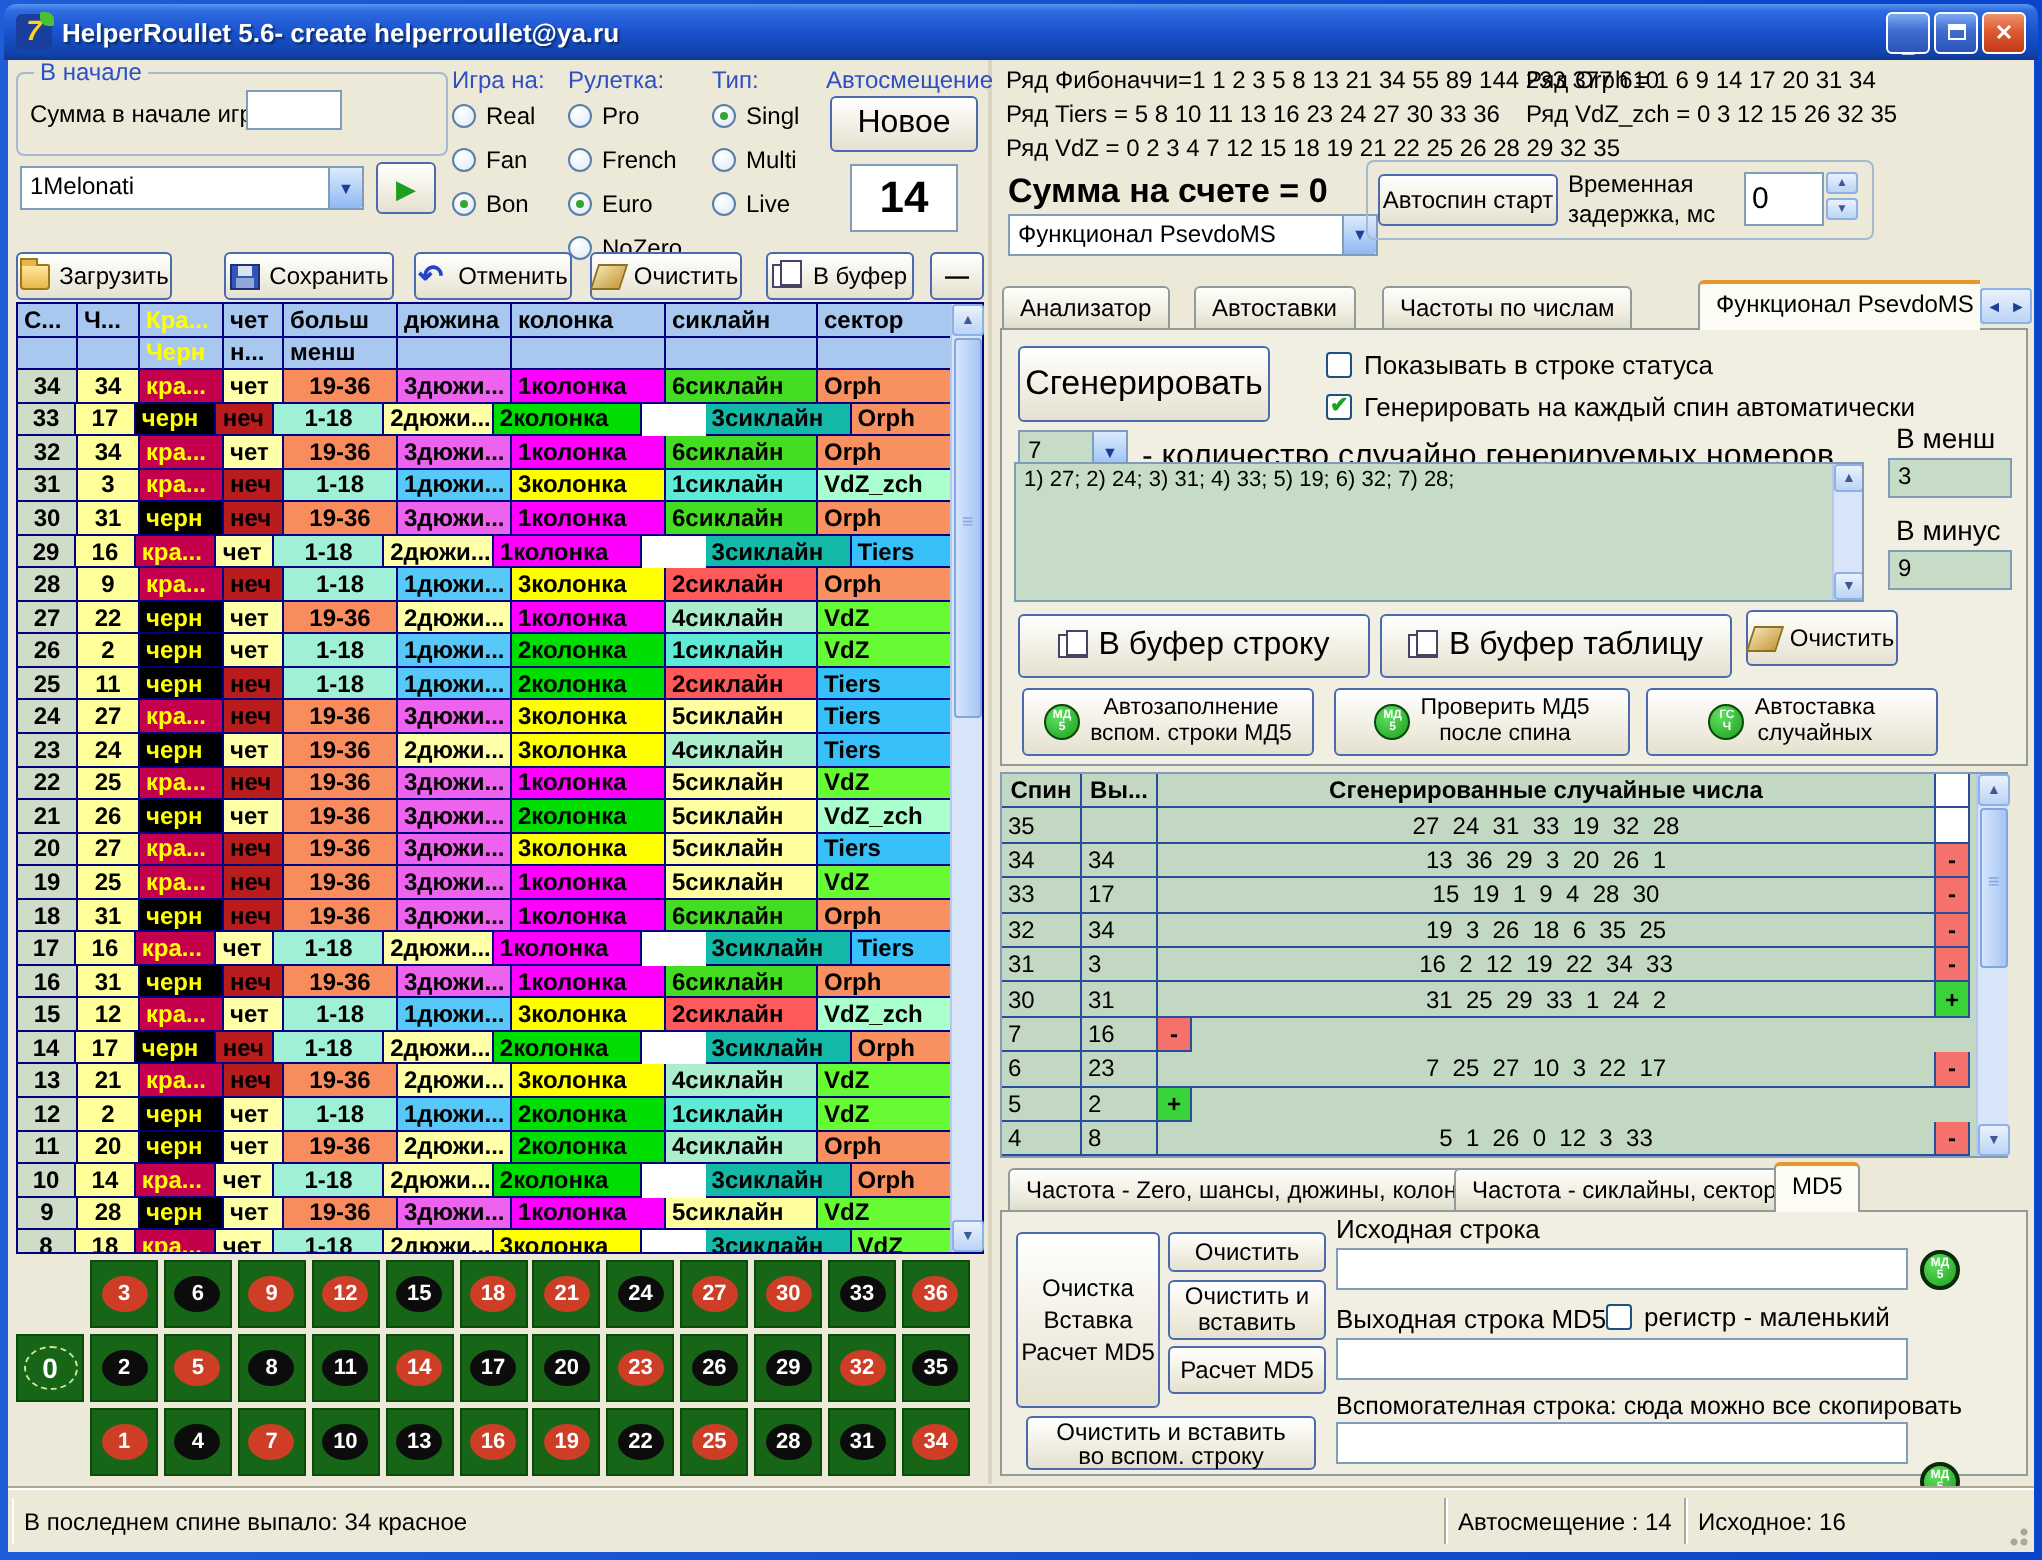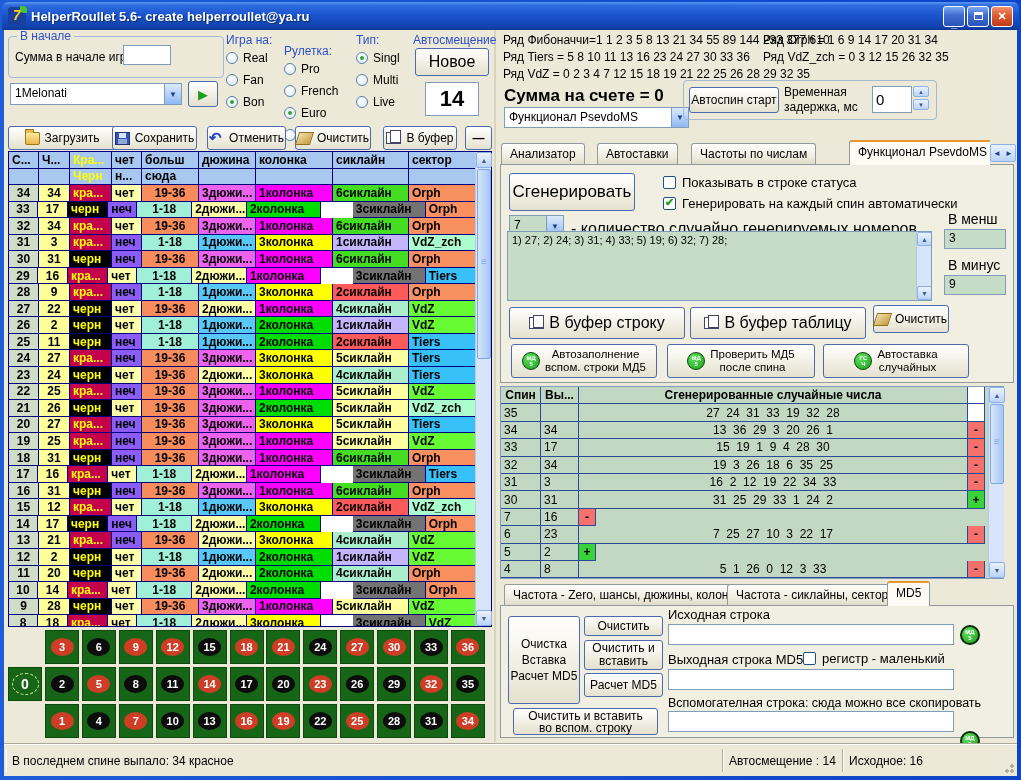--- a/index.html
+++ b/index.html
@@ -65,32 +65,32 @@
   .trow>div{border-right:1px solid #000080;border-bottom:1px solid #000080;font-size:12px;font-weight:bold;
     padding:0 3px;white-space:nowrap;overflow:hidden;display:flex;align-items:center;}
   .hrow>div{background:#A8C8F0;}
   .hrow{height:16.5px;}
   .ylw{color:#FFFF00;}
   .c-spin{background:#CFDCC8;justify-content:center;}
   .c-num{background:#FFFF99;justify-content:center;}
   .c-red{background:#C4004C;color:#FFFF00;}
   .c-black{background:#000;color:#FFFF00;}
   .c-even{background:#FFFFA8;}
-  .c-odd{background:#8b5cf6;}
+  .c-odd{background:#b91c1c;}
   .c-high{background:#F88C5C;justify-content:center;}
   .c-low{background:#A0F0D8;justify-content:center;}
   .c-d1{background:#58C8F8;}
   .c-d2{background:#FFFFA8;}
   .c-d3{background:#EE63EE;}
   .c-k1{background:#FF00FF;}
   .c-k2{background:#00DD00;}
   .c-k3{background:#FFFF00;}
-  .c-s1{background:#c4b5fd;}
+  .c-s1{background:#5eead4;}
   .c-s2{background:#FF5A5A;}
-  .c-s3{background:#737373;margin-left:32px;}
+  .c-s3{background:#14b8a6;margin-left:32px;}
   .c-s4{background:#AAEECC;}
   .c-s5{background:#FFFFA0;}
   .c-s6{background:#44DD22;}
   .c-orph{background:#F89060;}
   .c-tiers{background:#38C0F8;}
   .c-vdz{background:#66FB33;}
   .c-vdzz{background:#AAFFCC;}
   
   .vscroll{position:absolute;width:16px;background:#D8E4F8;border-left:1px solid #B8C8E8;}
   .sbtn{position:absolute;left:0;width:16px;height:16px;background:linear-gradient(180deg,#EAF2FD,#BBD4F5);
@@ -180,21 +180,21 @@
         </div>
         <div class="radio-row">
           <span class="rb"></span>
           <span class="rlabel">Fan</span>
         </div>
         <div class="radio-row">
           <span class="rb on"></span>
           <span class="rlabel">Bon</span>
         </div>
       </div>
-    <div class="radiogroup" style="left:280px;top:14px;width:68px;">
+    <div class="radiogroup" style="left:280px;top:3px;width:68px;">
         <div class="grplabel">Рулетка:</div>
         <div class="radio-row">
           <span class="rb"></span>
           <span class="rlabel">Pro</span>
         </div>
         <div class="radio-row">
           <span class="rb"></span>
           <span class="rlabel">French</span>
         </div>
         <div class="radio-row">
@@ -220,21 +220,21 @@
           <span class="rb"></span>
           <span class="rlabel">Live</span>
         </div>
       </div>
 
     <div class="bluelbl abs" style="left:409px;top:3px;font-size:12px;">Автосмещение</div>
     <div class="btn big" style="left:411px;top:18px;width:74px;height:28px;">Новое</div>
     <div class="inputbox abs" style="left:421px;top:52px;width:54px;height:34px;font-size:22px;font-weight:bold;text-align:center;line-height:30px;">14</div>
 
     <div id="toolbar">
-        <div class="btn" style="left: 4px; top: 96px; width: 108px; height: 24px;">
+        <div class="btn" style="left: 4px; top: 96px; width: 78px; height: 24px;">
           <span class="ic ic-open-folder"></span>
           <span>Загрузить</span>
         </div>
         <div class="btn" style="left: 108px; top: 96px; width: 85px; height: 24px;">
           <span class="ic ic-floppy"></span>
           <span>Сохранить</span>
         </div>
         <div class="btn" style="left: 203px; top: 96px; width: 79px; height: 24px;">
           <span class="ic ic-undo"></span>
           <span>Отменить</span>
@@ -260,21 +260,21 @@
           <div style="width: 57px;">дюжина</div>
           <div style="width: 77px;">колонка</div>
           <div style="width: 76px;">сиклайн</div>
           <div style="width: 68px;">сектор</div>
         </div>
         <div class="trow hrow">
           <div style="width: 30px;"></div>
           <div style="width: 31px;"></div>
           <div class="ylw" style="width: 42px;">Черн</div>
           <div style="width: 30px;">н...</div>
-          <div style="width: 57px;">сюда</div>
+          <div style="width: 57px;">менш</div>
           <div style="width: 57px;"></div>
           <div style="width: 77px;"></div>
           <div style="width: 76px;"></div>
           <div style="width: 68px;"></div>
         </div>
         <div class="trow">
           <div class="c-spin" style="width: 30px;">34</div>
           <div class="c-num" style="width: 31px;">34</div>
           <div class="c-red" style="width: 42px;">кра...</div>
           <div class="c-even" style="width: 30px;">чет</div>

